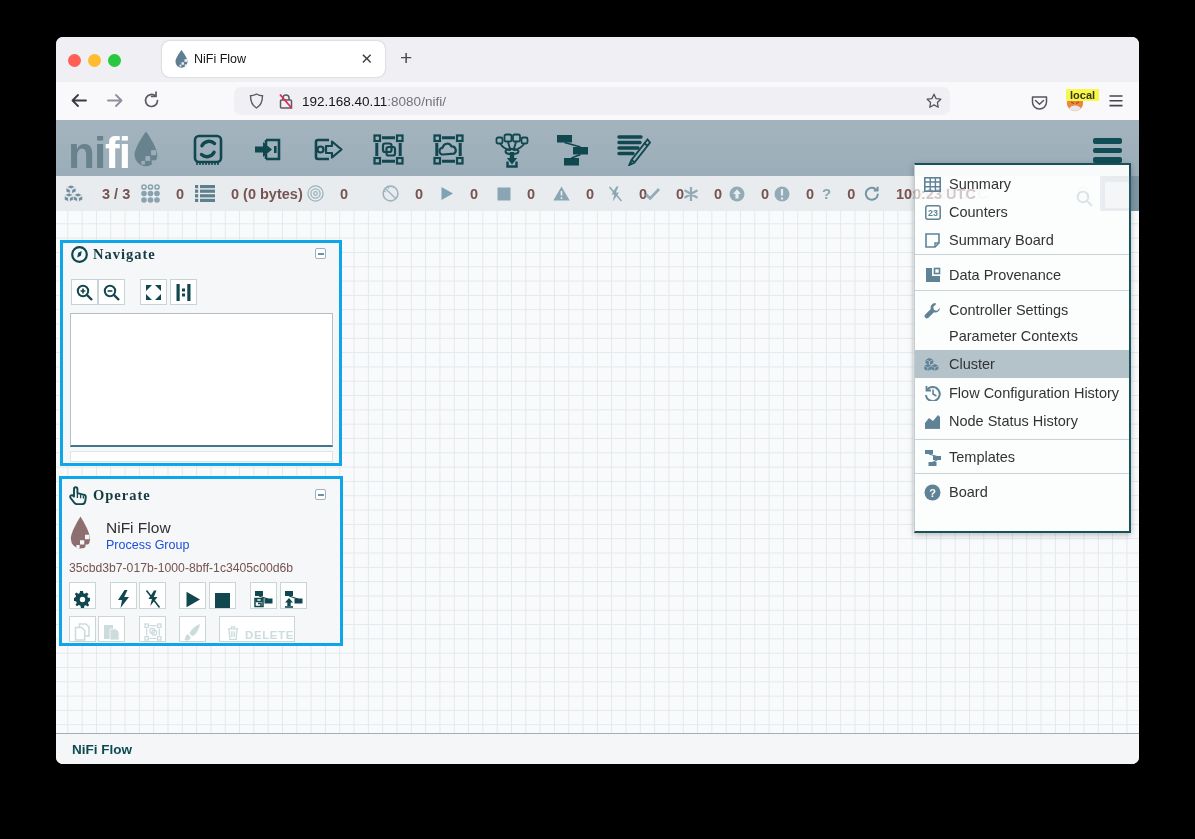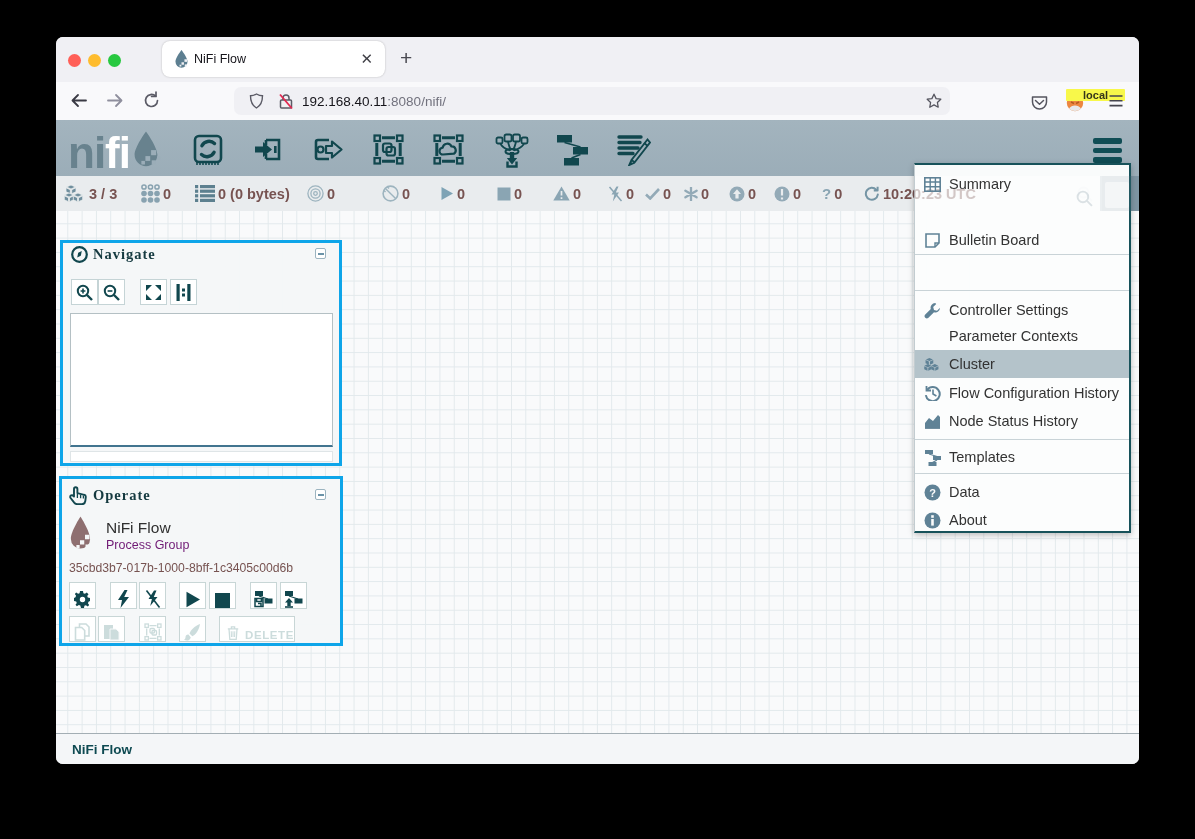--- a/index.html
+++ b/index.html
@@ -29,21 +29,21 @@
     background:linear-gradient(#a3b4be,#9badb8); }
   #logo { position:absolute; left:12px; top:7px; font-weight:bold; font-size:44px; line-height:52px; letter-spacing:-1px; color:#68828e; }
   #logo b { color:#fff; font-weight:bold; }
   .hicon { position:absolute; top:13px; }
   #burger { position:absolute; left:1037px; top:18px; width:29px; height:24px; }
   #burger div { height:5.5px; border-radius:2px; background:#104d55; margin-bottom:4px; }
 
   
   #stats { position:absolute; left:0; top:139px; width:100%; height:35px; background:#e9ecee;
     font-size:14.5px; font-weight:bold; color:#775351; }
-  .st { position:absolute; top:0; height:35px; display:flex; align-items:center; gap:3px; }
+  .st { position:absolute; top:0; height:35px; display:flex; align-items:center; gap:16px; }
   #stats svg { display:block; }
   #statdark { position:absolute; right:0; top:0; width:37px; height:35px; background:#7e95a3; }
 
   
   #canvas { position:absolute; left:0; top:174px; width:100%; height:522px;
     background-color:#f9fafb;
     background-image:linear-gradient(to right,#e2e9ec 1px,transparent 1px),
       linear-gradient(to bottom,#e2e9ec 1px,transparent 1px);
     background-size:14.32px 14.32px; background-position:-3px -2px; }
 
@@ -124,21 +124,21 @@
     </div>
     <svg class="abs" style="left:974px;top:12px" width="19" height="18" viewBox="0 0 19 18">
       <path d="M2.5 3 h14 v5 a7 7 0 0 1 -14 0 Z" fill="none" stroke="#55555f" stroke-width="1.5" stroke-linejoin="round"></path>
       <path d="M5.5 6.5 L9.5 10.2 L13.5 6.5" fill="none" stroke="#55555f" stroke-width="1.5" stroke-linecap="round" stroke-linejoin="round"></path>
     </svg>
     <svg class="abs" style="left:1010px;top:12px" width="18" height="18" viewBox="0 0 18 18">
       <circle cx="9" cy="9" r="8.2" fill="#ec8740"></circle>
       <path d="M3 14.5 a7.5 7.5 0 0 1 12 0 a8.2 8.2 0 0 1 -12 0 Z" fill="#e8e8ea"></path>
       <path d="M5 8 l3 1.5 M13 8 l-3 1.5" stroke="#b55a20" stroke-width="1.4"></path>
     </svg>
-    <div class="abs" style="left:1010px;top:6.5px; background:#f8f84a; color:#36361a; font-weight:bold; font-size:11px; line-height:12px; padding:0 17px; border-radius:1px;">local</div>
+    <div class="abs" style="left:1010px;top:6.5px; background:#f8f84a; color:#36361a; font-weight:bold; font-size:11px; line-height:12px; padding:0 4px; border-radius:1px;">local</div>
     <svg class="abs" style="left:1053px;top:13px" width="14" height="12" viewBox="0 0 14 12">
       <path d="M0.5 1 h13 M0.5 5.8 h13 M0.5 10.6 h13" stroke="#45454e" stroke-width="1.6"></path>
     </svg>
   </div>
 
   <div id="nifihead">
     <div id="logo">ni<b>fi</b></div>
     <svg class="abs" style="left:75px;top:11px" width="30" height="37" viewBox="0 0 20 24">
       <path fill="#68828e" d="M10 0 C10 0 2.4 10.4 2.4 15.5 a7.6 7.6 0 0 0 15.2 0 C17.6 10.4 10 0 10 0 Z"></path>
       <g fill="#9badb8">
@@ -426,21 +426,21 @@
       <path fill="#8e6f70" d="M10 0 C10 0 2.3 11.9 2.3 17.9 a7.7 7.7 0 0 0 15.4 0 C17.7 11.9 10 0 10 0 Z"></path>
       <g fill="#f5f7f8">
           <rect x="9.6" y="19" width="3.4" height="3.4"></rect>
           <rect x="13.6" y="14.6" width="3.6" height="3.6"></rect>
           <rect x="14" y="22.4" width="3" height="3"></rect>
           <rect x="6.7" y="22.8" width="2.6" height="2.6"></rect>
           <rect x="17.8" y="19.2" width="2.2" height="2.2"></rect>
         </g>
     </svg>
     <div class="abs" style="left:44px;top:40px;font-size:15.5px;color:#303030;">NiFi Flow</div>
-    <div class="abs" style="left:44px;top:59px;font-size:12.5px;color:#701a75;">Process Group</div>
+    <div class="abs" style="left:44px;top:59px;font-size:12.5px;color:#1d4ed8;">Process Group</div>
     <div class="abs" style="left:7px;top:82px;font-size:12.2px;color:#775351;">35cbd3b7-017b-1000-8bff-1c3405c00d6b</div>
     <div class="obtn" style="left:7px;top:103px">
       <svg width="17" height="17" viewBox="0 0 17 17">
         <path fill="#11474e" d="M16 10 v-3 l-2.2 -0.4 a5.5 5.5 0 0 0 -0.6 -1.5 l1.3 -1.9 L12.8 1.5 l-1.9 1.3 a5.5 5.5 0 0 0 -1.5 -0.6 L9 0 H6 L5.6 2.2 a5.5 5.5 0 0 0 -1.5 0.6 L2.2 1.5 0.8 2.9 l1.3 1.9 a5.5 5.5 0 0 0 -0.6 1.5 L0 7 v3 l2.2 0.4 a5.5 5.5 0 0 0 0.6 1.5 l-1.3 1.9 1.4 1.4 1.9 -1.3 a5.5 5.5 0 0 0 1.5 0.6 L7 17 h3 l0.4 -2.2 a5.5 5.5 0 0 0 1.5 -0.6 l1.9 1.3 1.4 -1.4 -1.3 -1.9 a5.5 5.5 0 0 0 0.6 -1.5 Z M8.5 11.2 a2.7 2.7 0 1 1 0 -5.4 a2.7 2.7 0 0 1 0 5.4 Z"></path>
       </svg>
     </div>
     <div class="obtn" style="left:48px;top:103px">
       <svg width="13" height="18" viewBox="0 0 13 18">
           <path d="M7.5 0 L1 10 h4 L3.5 18 L12 7 H7.2 L10.5 0 Z" fill="#11474e"></path>
         </svg>
@@ -526,30 +526,48 @@
     <div class="abs" style="left:190px;top:17px;width:24px;height:26px;background:rgba(255,255,255,0.5);border-radius:2px;"></div>
     <div class="mi" style="top:5px">
       <span class="ic">
           <svg width="17" height="15" viewBox="0 0 17 15">
         <rect x="0.8" y="0.8" width="15.4" height="13.4" fill="none" stroke="#5f8296" stroke-width="1.6"></rect>
         <path d="M1 5 h15 M1 9.7 h15 M6.2 1 v13 M11.4 1 v13" stroke="#5f8296" stroke-width="1.4"></path>
       </svg>
         </span>
       <span class="tx">Summary</span>
     </div>
+    <div class="mi" style="top:33px">
+      <span class="ic">
+          <svg width="16" height="15" viewBox="0 0 16 15">
+        <rect x="0.8" y="0.8" width="14.4" height="13.4" rx="2" fill="none" stroke="#5f8296" stroke-width="1.5"></rect>
+        <text x="8" y="11" text-anchor="middle" font-size="9" font-weight="bold" fill="#5f8296" font-family="Liberation Sans">23</text>
+      </svg>
+        </span>
+      <span class="tx">Counters</span>
+    </div>
     <div class="mi" style="top:61px">
       <span class="ic">
           <svg width="15" height="15" viewBox="0 0 15 15">
         <path d="M1 1 h13 v9 l-4 4 H1 Z" fill="none" stroke="#5f8296" stroke-width="1.6"></path>
         <path d="M10 14 v-4 h4" fill="none" stroke="#5f8296" stroke-width="1.4"></path>
       </svg>
         </span>
-      <span class="tx">Bulletin Board</span>
+      <span class="tx">Summary Board</span>
     </div>
     <div class="msep" style="top:89px"></div>
+    <div class="mi" style="top:96px">
+      <span class="ic">
+          <svg width="16" height="16" viewBox="0 0 16 16">
+        <path d="M1 1 h6 v8 h8 v6 H1 Z" fill="#5f8296"></path>
+        <rect x="9.5" y="1.5" width="5" height="5" fill="none" stroke="#5f8296" stroke-width="1.6"></rect>
+      </svg>
+        </span>
+      <span class="tx">Data Provenance</span>
+    </div>
     <div class="msep" style="top:125px"></div>
     <div class="mi" style="top:131px">
       <span class="ic">
           <svg width="17" height="17" viewBox="0 0 17 17">
         <path d="M11.2 1 a4.6 4.6 0 0 0 -4.4 6 L1 12.8 a2.3 2.3 0 0 0 3.2 3.2 L10 10.2 a4.6 4.6 0 0 0 6 -4.4 l-3 3 l-3 -0.8 l-0.8 -3 l3 -3 Z" fill="#5f8296"></path>
       </svg>
         </span>
       <span class="tx">Controller Settings</span>
     </div>
     <div class="mi" style="top:157px">
@@ -600,26 +618,16 @@
       <span class="tx">Templates</span>
     </div>
     <div class="msep" style="top:308px"></div>
     <div class="mi" style="top:313px">
       <span class="ic">
           <svg width="17" height="17" viewBox="0 0 17 17">
         <circle cx="8.5" cy="8.5" r="8" fill="#5f8296"></circle>
         <text x="8.5" y="12.5" text-anchor="middle" font-size="11" font-weight="bold" fill="#fbfcfc" font-family="Liberation Sans">?</text>
       </svg>
         </span>
-      <span class="tx">Data</span>
-    </div>
-    <div class="mi" style="top:341px">
-      <span class="ic">
-          <svg width="17" height="17" viewBox="0 0 17 17">
-        <circle cx="8.5" cy="8.5" r="8" fill="#5f8296"></circle>
-        <rect x="7.2" y="3.2" width="2.6" height="2.6" fill="#fbfcfc"></rect>
-        <rect x="7.2" y="7" width="2.6" height="6.6" fill="#fbfcfc"></rect>
-      </svg>
-        </span>
-      <span class="tx">About</span>
+      <span class="tx">Board</span>
     </div>
   </div>
 </div>
 
 </body></html>

